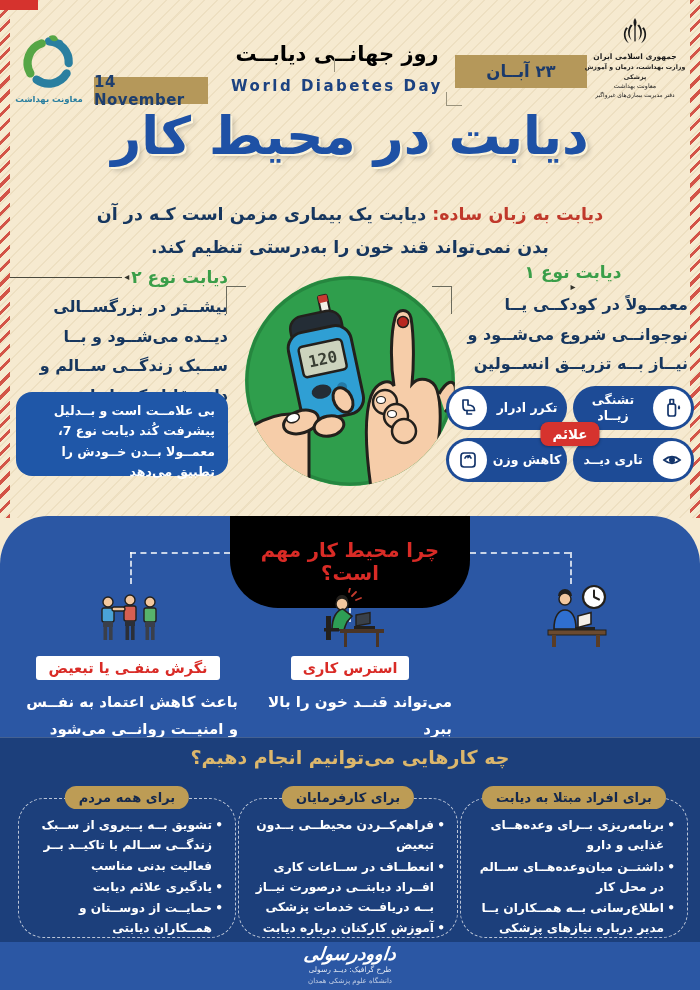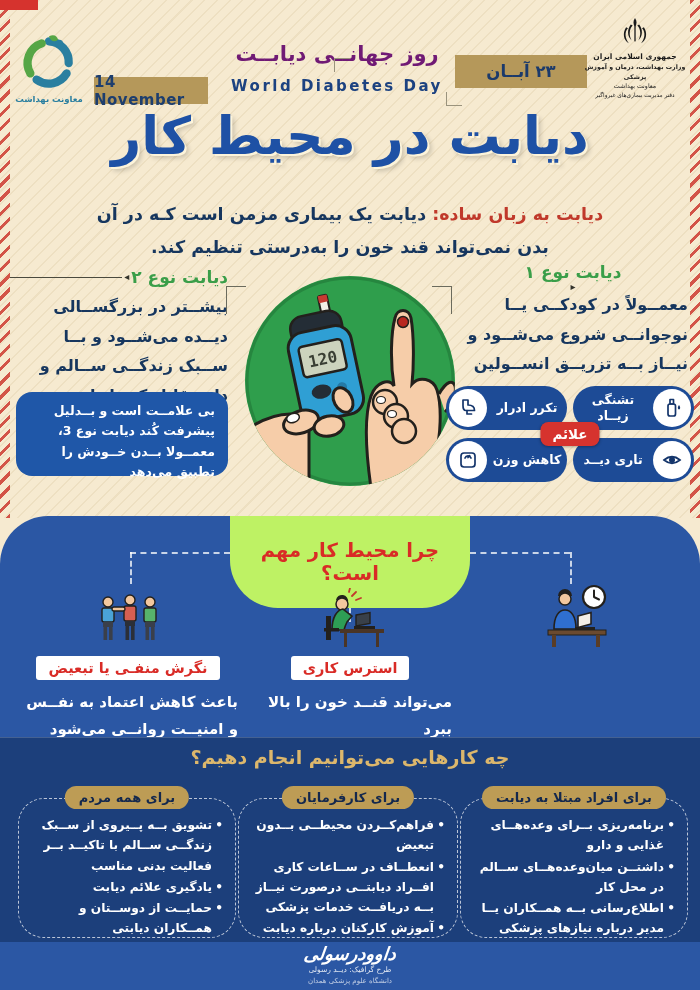--- a/index.html
+++ b/index.html
@@ -17,21 +17,21 @@
   .corner-red{position:absolute;left:0;top:0;width:38px;height:10px;background:#d6332e;}
 
   
   .logo-left{position:absolute;left:20px;top:32px;width:58px;height:58px;}
   .logo-caption{position:absolute;left:4px;top:94px;width:90px;text-align:center;
     font-size:8.5px;font-weight:bold;color:#2a7fa0;direction:rtl;}
   .gold-box{position:absolute;background:#b5985a;color:#1b3a6b;display:flex;align-items:center;justify-content:center;font-weight:800;}
   .date-en{left:94px;top:77px;width:114px;height:27px;font-size:15px;letter-spacing:.5px;color:#1d3e6e;}
   .date-fa{left:455px;top:55px;width:132px;height:33px;font-size:16.5px;direction:rtl;}
   .event-fa{position:absolute;left:213px;top:42px;width:248px;text-align:center;direction:rtl;
-    font-size:21px;font-weight:800;color:#701a75;}
+    font-size:21px;font-weight:800;color:#000000;}
   .event-en{position:absolute;left:213px;top:77px;width:248px;text-align:center;
     font-size:15px;font-weight:700;letter-spacing:2.5px;color:#1c4280;}
   .brk{position:absolute;width:16px;height:14px;border-color:#9a937d;}
   .brk1{left:334px;top:58px;border-left:1.5px solid #9a937d;border-top:1.5px solid #9a937d;}
   .brk2{left:446px;top:92px;border-left:1.5px solid #9a937d;border-bottom:1.5px solid #9a937d;}
   .ministry{position:absolute;left:578px;top:16px;width:114px;text-align:center;color:#1a1a1a;direction:rtl;}
   .ministry svg{display:block;margin:0 auto 3px auto;}
   .m-line{line-height:1.5;}
   .m0{font-size:7.5px;font-weight:bold;}
   .m1{font-size:6.3px;font-weight:bold;}
@@ -77,21 +77,21 @@
     color:#fff;font-size:12.5px;font-weight:700;line-height:1.3;text-align:center;direction:rtl;}
   .pill.cr .lab{left:2px;} .pill.cl .lab{right:2px;}
   .p-tr{right:0;top:0;} .p-tl{left:0;top:0;} .p-br{right:0;top:52px;} .p-bl{left:0;top:52px;}
   .symp-badge{position:absolute;left:50%;top:50%;transform:translate(-50%,-50%);
     background:#d6332e;color:#fff;font-size:13.5px;font-weight:800;padding:4px 12px;border-radius:8px;direction:rtl;
     box-shadow:0 1px 3px rgba(0,0,0,.3);}
 
   
   .panel{position:absolute;left:0;right:0;top:516px;bottom:0;background:#2b57a4;border-radius:48px 48px 0 0;}
   .why-tab{position:absolute;left:50%;transform:translateX(-50%);top:0;width:240px;height:92px;
-    background:#bef264;border-radius:0 0 48px 48px;display:flex;align-items:center;justify-content:center;}
+    background:#000000;border-radius:0 0 48px 48px;display:flex;align-items:center;justify-content:center;}
   .why-tab .t{color:#d92b26;font-size:19.5px;font-weight:900;direction:rtl;text-align:center;}
   .dash{position:absolute;border-color:rgba(255,255,255,.75);}
   .d-lh{left:130px;top:36px;width:100px;border-top:2px dashed rgba(255,255,255,.75);}
   .d-lv{left:130px;top:36px;height:32px;border-left:2px dashed rgba(255,255,255,.75);}
   .d-rh{left:470px;top:36px;width:100px;border-top:2px dashed rgba(255,255,255,.75);}
   .d-rv{left:570px;top:36px;height:32px;border-left:2px dashed rgba(255,255,255,.75);}
   .d-cv{left:349px;top:92px;height:14px;border-left:2px dashed rgba(255,255,255,.75);}
 
   .why-icon{position:absolute;}
   .wi-r{left:538px;top:68px;} .wi-c{left:312px;top:72px;} .wi-l{left:96px;top:78px;}
@@ -171,21 +171,21 @@
     <span class="lead">دیابت  به زبان ساده:</span><span> دیابت یک بیماری مزمن است کـه در آن</span><br>
     <span>بدن نمی‌تواند قند خون را به‌درستی تنظیم کند.</span>
   </div>
 
   <div class="type-head th2">
     <span class="hline"></span>
     <span class="arr">◂</span>
     <span class="txt">دیابت نوع ۲</span>
   </div>
   <div class="type-body tb2">بیشــتر در بزرگســالی دیــده می‌شــود و بــا ســبک زندگــی ســالم و دارو قابل کنترل است</div>
-  <div class="type2-note">بی علامــت است و بــدلیل پیشرفت کُند دیابت نوع 3، معمــولا بــدن خــودش را تطبیق می‌دهد</div>
+  <div class="type2-note">بی علامــت است و بــدلیل پیشرفت کُند دیابت نوع 7، معمــولا بــدن خــودش را تطبیق می‌دهد</div>
 
   <div class="type-head th1">
     <span class="txt">دیابت نوع ۱</span>
     <span class="arr">▸</span>
     <span class="hline"></span>
   </div>
   <div class="type-body tb1">معمــولاً در کودکــی یــا نوجوانــی شروع می‌شــود و نیــاز بــه تزریــق انســولین دارد</div>
 
   <div class="cbrk l"></div>
   <div class="cbrk r"></div>

